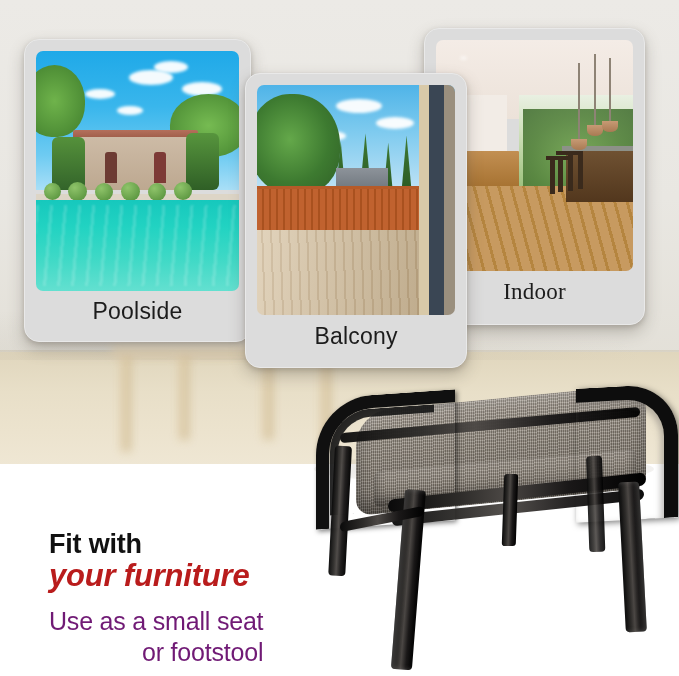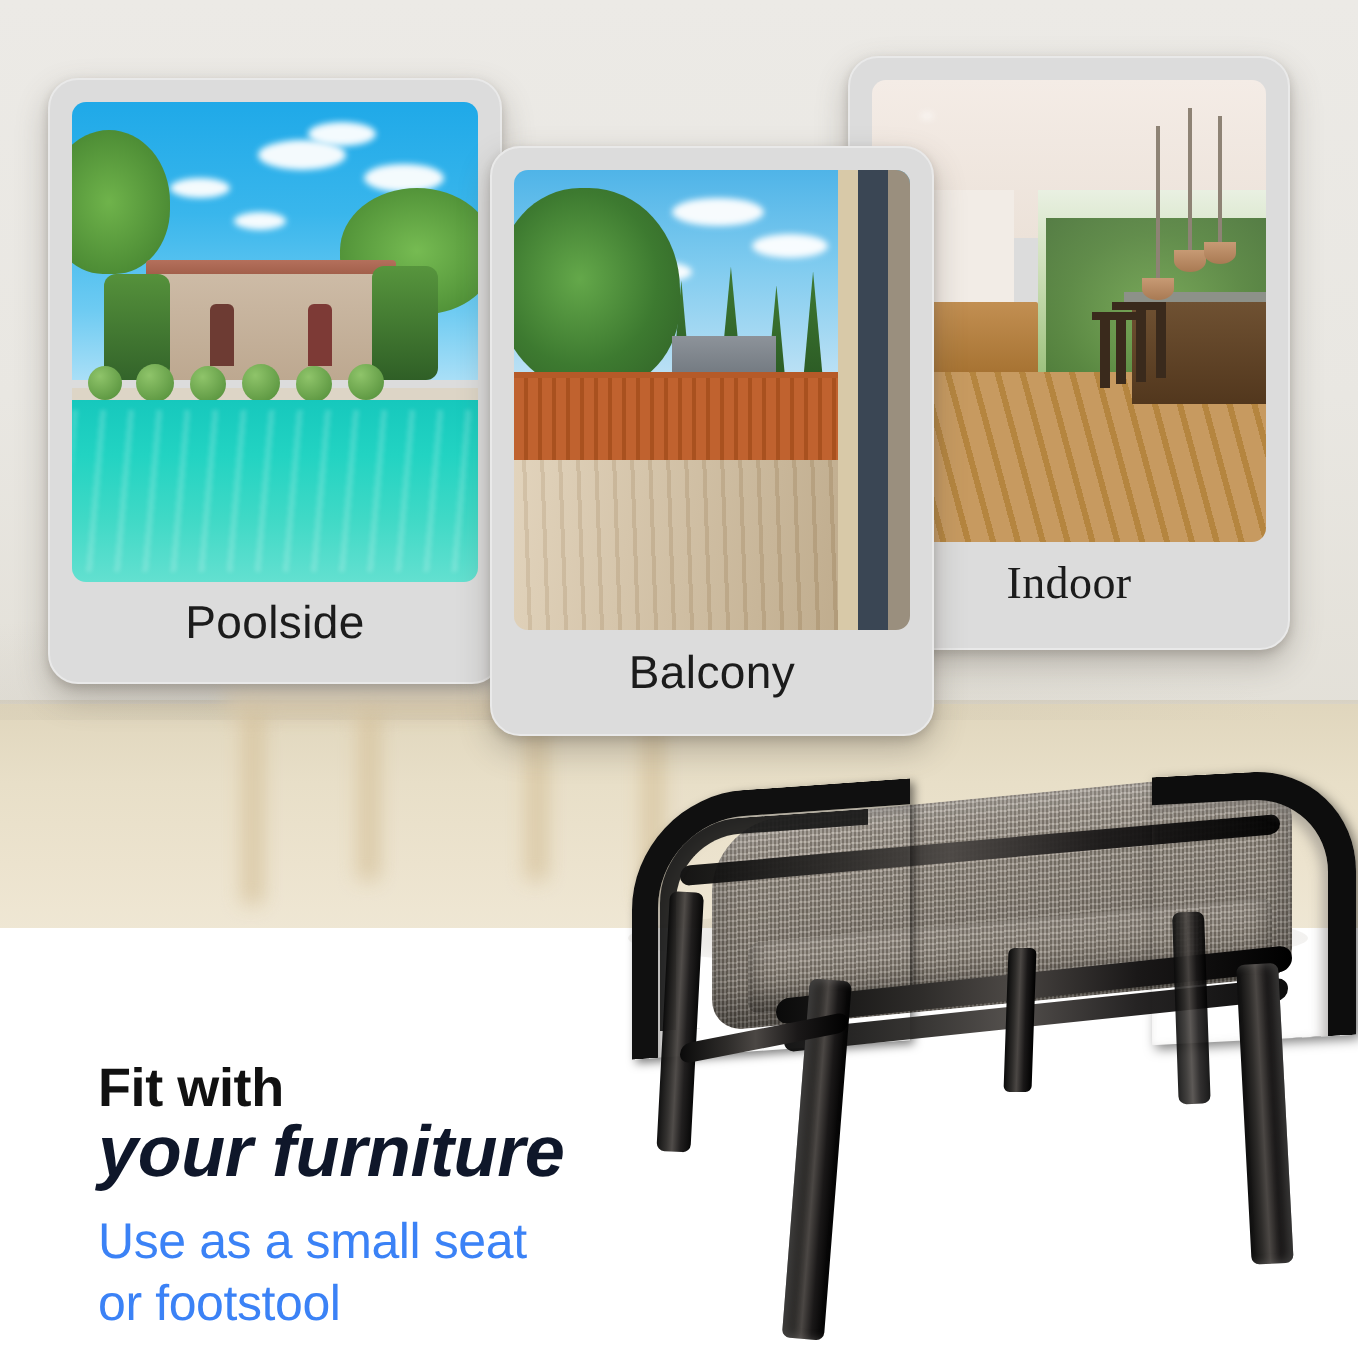--- a/index.html
+++ b/index.html
@@ -128,22 +128,22 @@
   .mesh{position:absolute;
     background:
       repeating-linear-gradient(90deg,rgba(255,255,255,.20) 0 1px,rgba(0,0,0,.10) 1px 2px),
       repeating-linear-gradient(0deg,rgba(255,255,255,.12) 0 1px,rgba(0,0,0,.14) 1px 3px),
       linear-gradient(180deg,#a49b90 0%,#8d8478 45%,#726a60 100%);
   }
 
   
   .txtblock{position:absolute;left:49px;top:483px;z-index:7;margin-top:46px;}
   .h1a{font-size:27px;font-weight:700;color:#111111;line-height:31px;letter-spacing:-.2px;}
-  .h1b{font-size:36px;font-weight:700;font-style:italic;color:#0f172a;line-height:32px;letter-spacing:-.2px;}
-  .sub{margin-top:14px;font-size:25px;font-weight:400;color:#3b82f6;line-height:31px;letter-spacing:-.2px;}
+  .h1b{font-size:31px;font-weight:700;font-style:italic;color:#b91c1c;line-height:32px;letter-spacing:-.2px;}
+  .sub{margin-top:14px;font-size:25px;font-weight:400;color:#701a75;line-height:31px;letter-spacing:-.2px;}
 </style>
 </head>
 <body>
 
 <div id="stage">
 
   <div class="scene">
     <div class="wall"></div>
     <div class="floorline"></div>
     <div class="floor"></div>
@@ -290,16 +290,16 @@
     <div class="frm" style="left:286px;top:70px;width:16px;height:96px;border-radius:4px;
                 transform:rotate(-2deg);transform-origin:top center;opacity:.9;"></div>
 
     <div class="frm" style="left:40px;top:128px;width:84px;height:10px;border-radius:5px;transform:skewY(-11deg);"></div>
   </div>
 
   <div class="txtblock">
     <div class="h1a">Fit with</div>
     <div class="h1b">your furniture</div>
     <div class="sub">Use as a small seat</div>
-    <div class="sub" style="margin-top:0;">or footstool</div>
+    <div class="sub" style="margin-top:0;text-align:right;">or footstool</div>
   </div>
 
 </div>
 
 </body></html>

